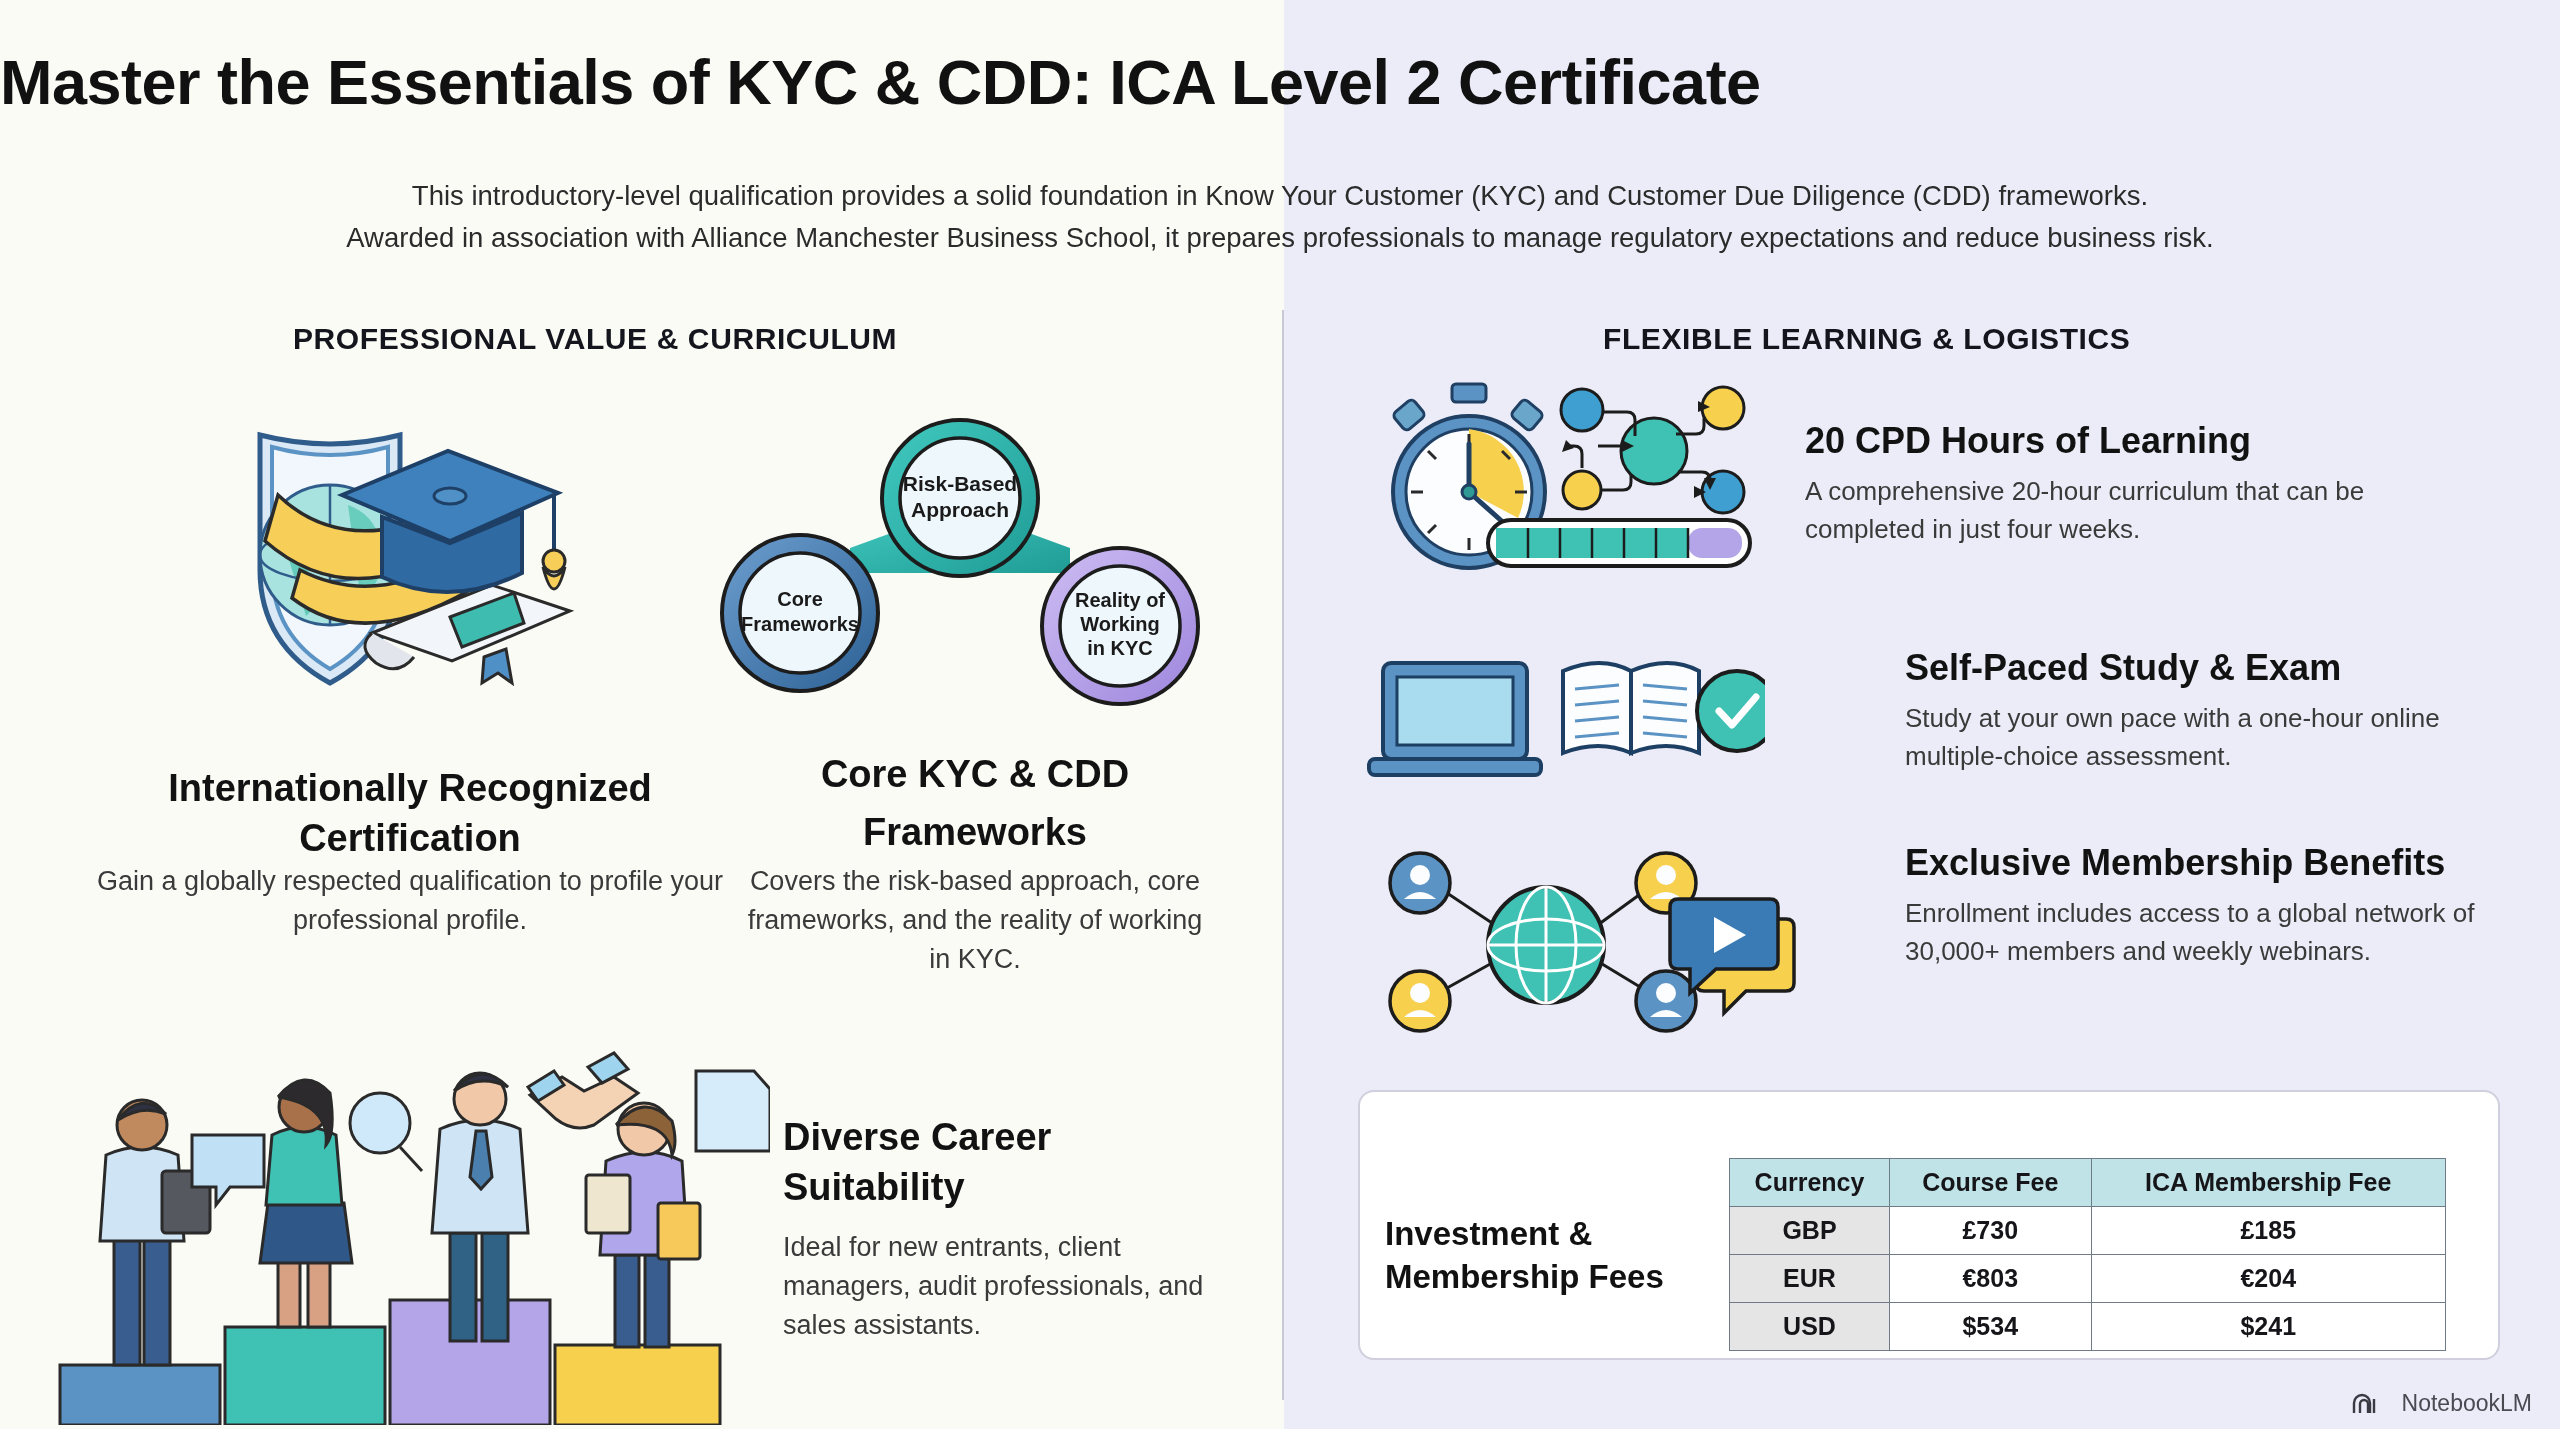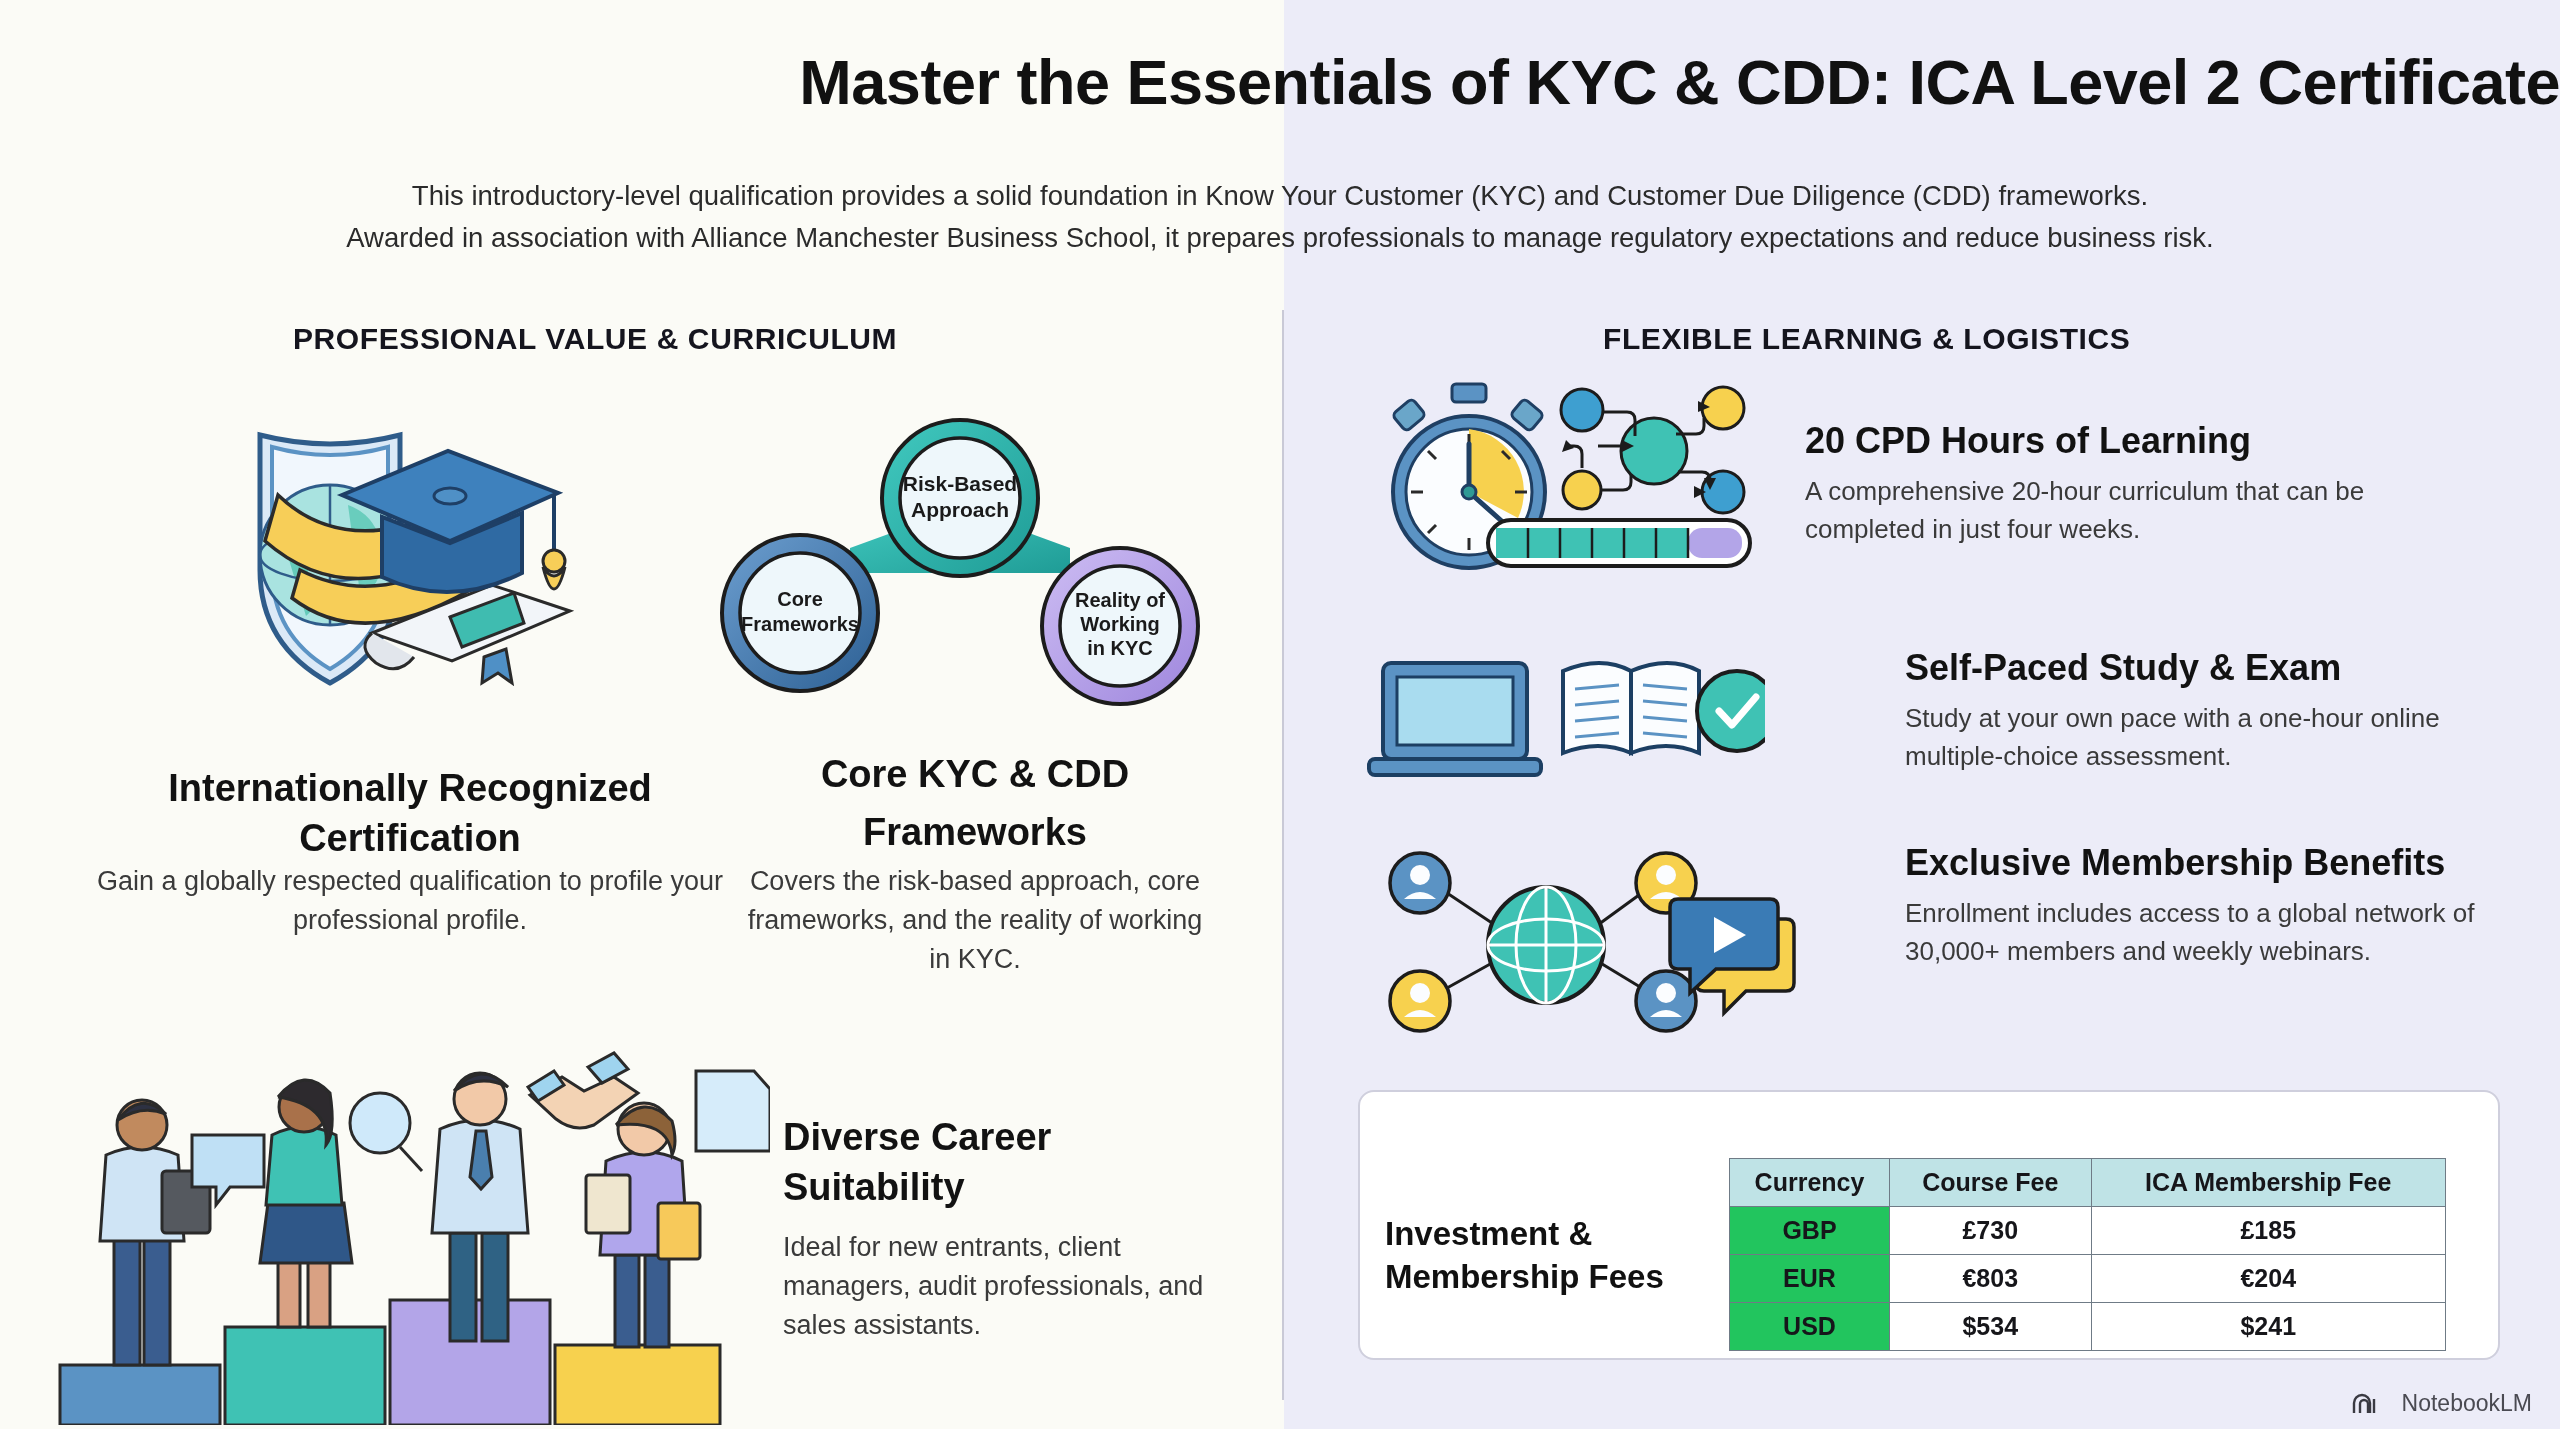--- a/index.html
+++ b/index.html
@@ -22,21 +22,21 @@
   }
   .bg-right {
     position: absolute; left: 1284px; top: 0; width: 1276px; height: 1429px;
     background: #ececf8;
   }
   .content { position: relative; z-index: 5; }
 
   
   .title {
     position: absolute; left: 0; top: 46px; width: 2560px;
-    text-align: right;
+    text-align: left;
     font-size: 63px; font-weight: bold; letter-spacing: -0.5px;
     color: #111111;
   }
   .subtitle {
     position: absolute; left: 50%; transform: translateX(-50%); top: 175px;
     width: 2400px; text-align: center;
     font-size: 27.5px; line-height: 42px; color: #2b2b2b;
   }
 
   
@@ -92,21 +92,21 @@
   .fee-table {
     position: absolute; left: 1729px; top: 1158px;
     width: 717px; border-collapse: collapse;
     font-size: 25px;
   }
   .fee-table th, .fee-table td {
     border: 1.5px solid #6f7b86; text-align: center; padding: 9px 4px;
     color: #16161a; font-weight: bold;
   }
   .fee-table th { background: #bfe3e6; font-weight: bold; font-size: 25px; }
-  .fee-table td.cur { background: #22c55e; width: 160px; }
+  .fee-table td.cur { background: #e5e5e5; width: 160px; }
   .fee-table td.val { background: #ffffff; }
 
   
   .watermark {
     position: absolute; right: 28px; bottom: 12px;
     display: flex; align-items: center; gap: 24px;
     font-size: 23px; color: #4a4a52;
   }
 
   

